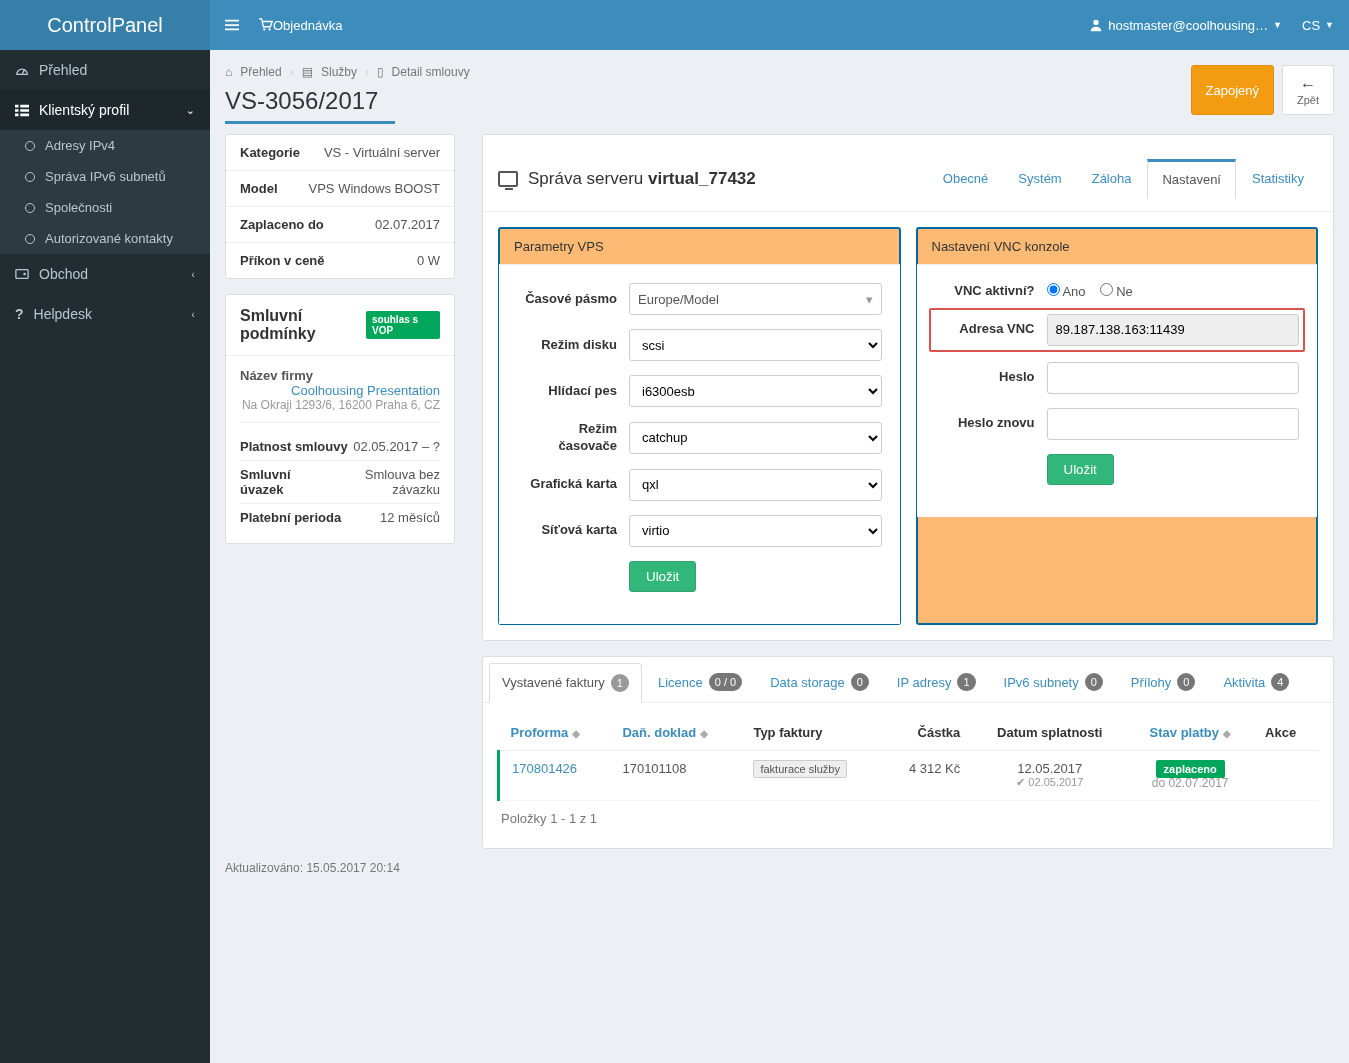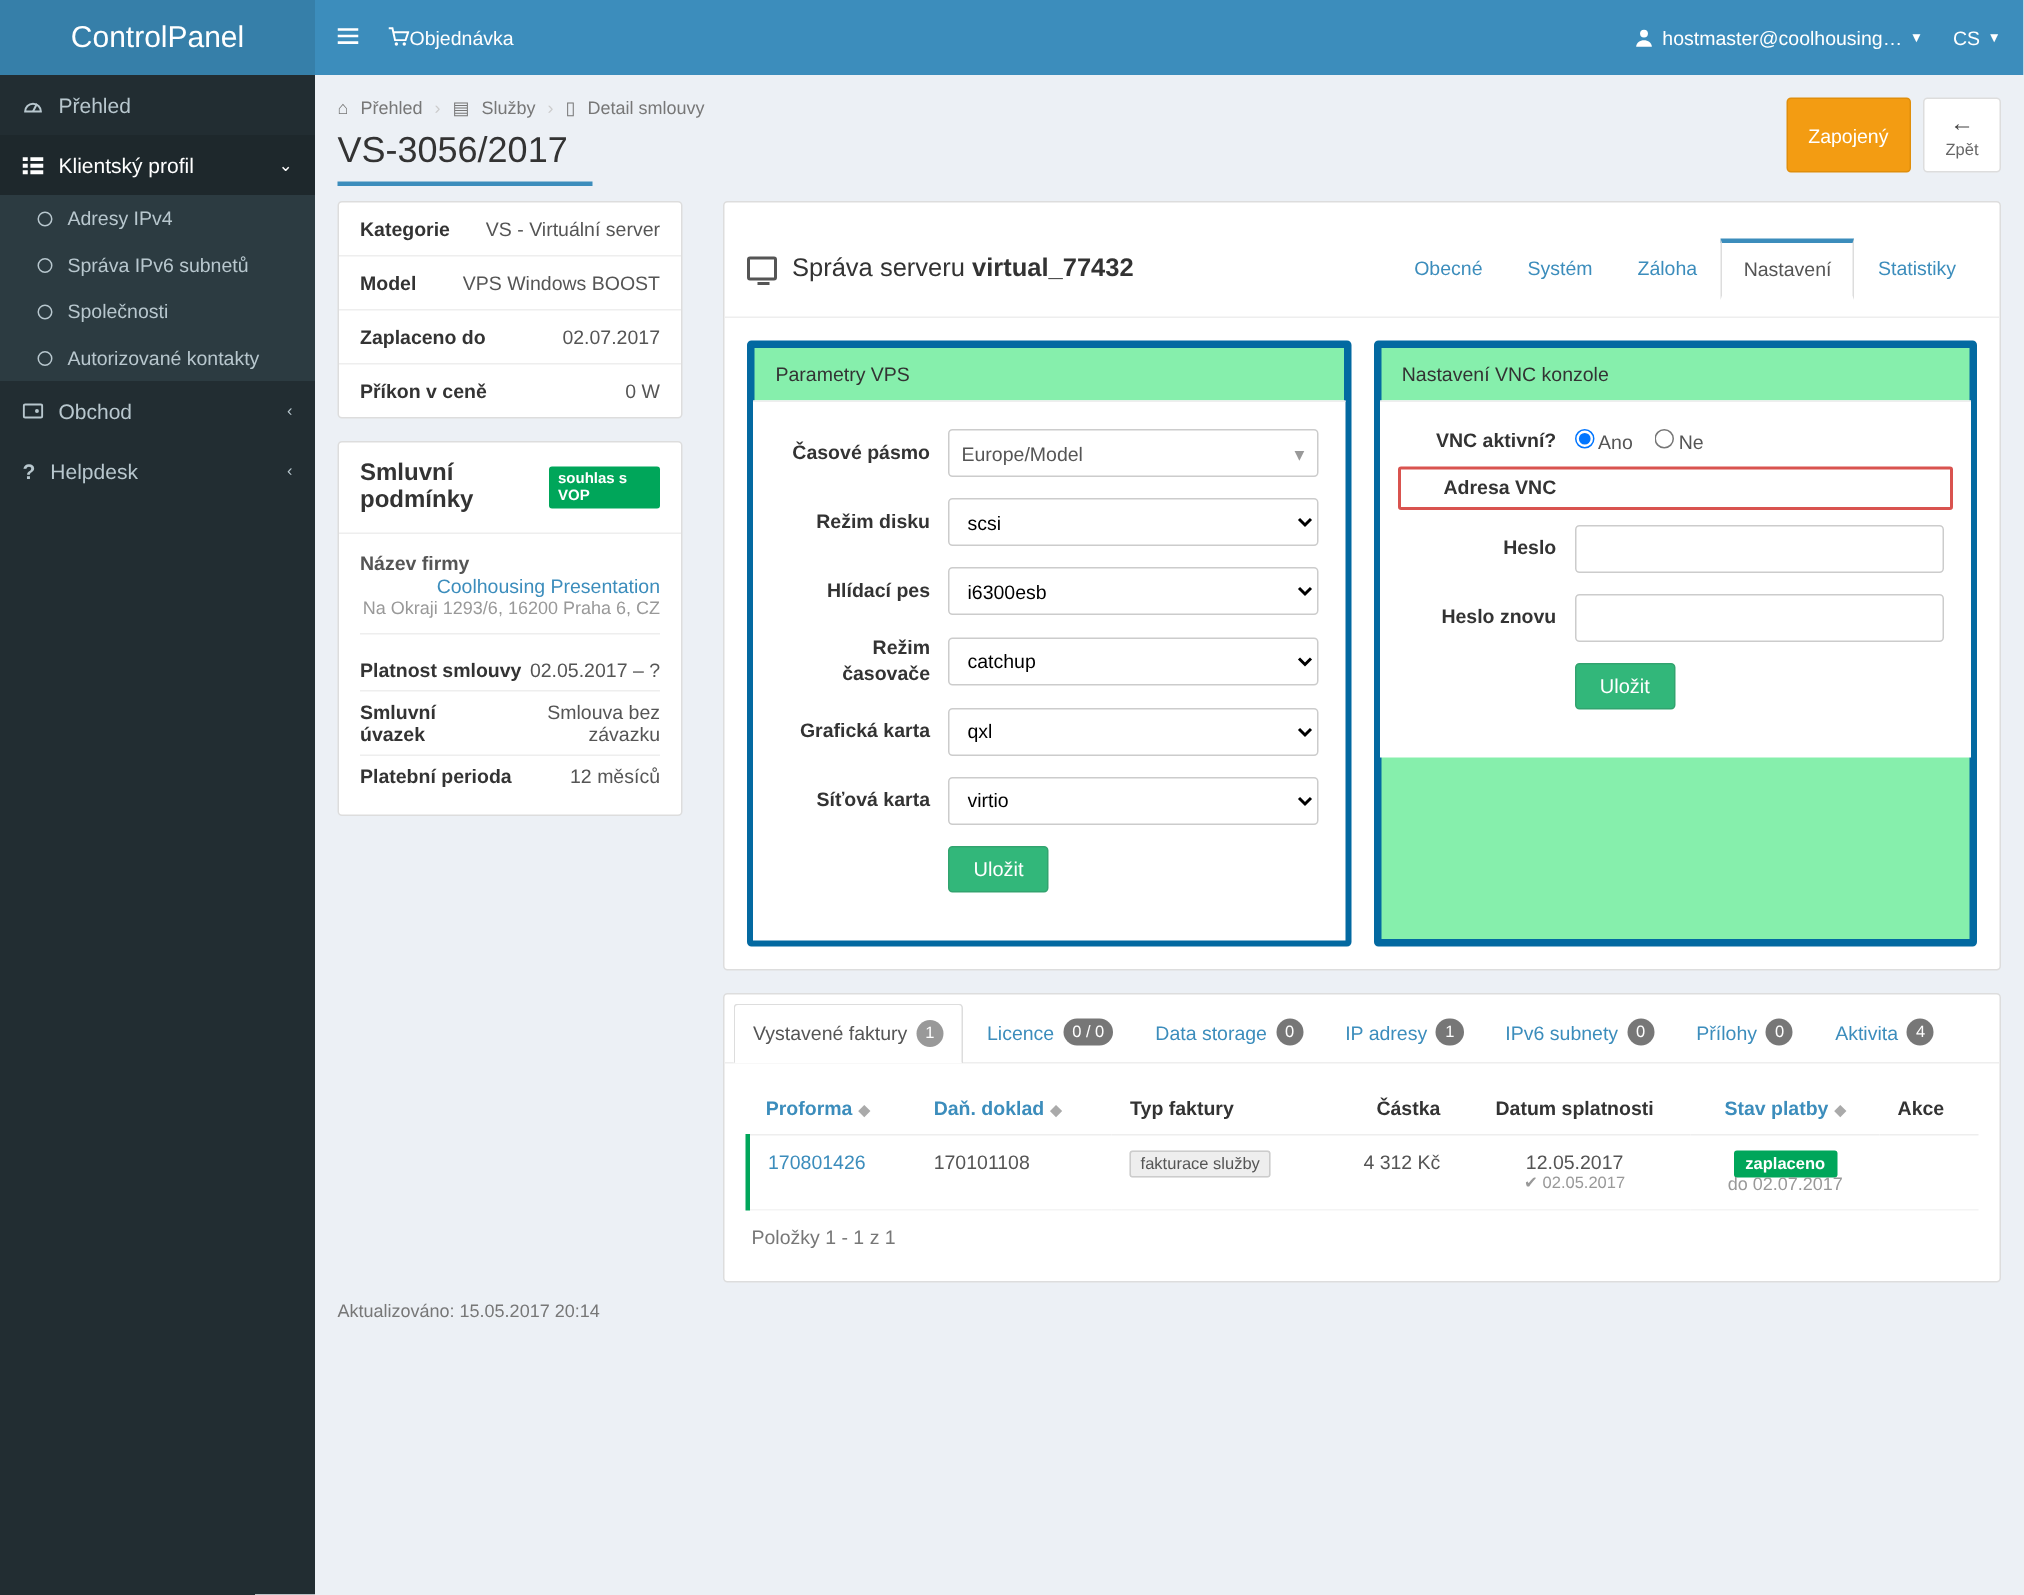--- a/index.html
+++ b/index.html
@@ -58,21 +58,21 @@
 .server-header { display: flex; justify-content: space-between; align-items: center; padding: 12px 15px; border-bottom: 1px solid #eee; margin-top: 12px; }
 .server-title { font-size: 17px; color: #333; display: flex; align-items: center; gap: 10px; }
 .server-title b { font-weight: bold; }
 .monitor-icon { display: inline-block; width: 20px; height: 16px; border: 2px solid #555; border-radius: 2px; position: relative; }
 .monitor-icon:after { content: ''; position: absolute; bottom: -5px; left: 5px; width: 8px; height: 2px; background: #555; }
 .tabs-top { display: flex; gap: 2px; align-items: flex-end; }
 .tab-top { padding: 10px 14px; cursor: pointer; color: #3c8dbc; border-bottom: 3px solid transparent; }
 .tab-top.active { color: #555; border-top: 3px solid #3c8dbc; border-left: 1px solid #ddd; border-right: 1px solid #ddd; margin-bottom: -1px; background: #fff; }
 
 .server-body { padding: 15px; display: flex; gap: 15px; }
-.param-box, .vnc-box { flex: 1; background: #86efac; border: 5px solid #0369a1; border-radius: 3px; }
+.param-box, .vnc-box { flex: 1; background: #fdba74; border: 2px solid #0369a1; border-radius: 3px; }
 .inner-header { padding: 10px 14px; border-bottom: 1px solid #eee; color: #333; font-size: 13px; }
 .inner-body { padding: 18px; background: #fff; border-top: 1px solid #eee; margin: -1px; }
 
 .form-row { display: flex; align-items: center; margin-bottom: 14px; gap: 12px; }
 .form-label { width: 100px; text-align: right; font-weight: bold; color: #333; font-size: 13px; line-height: 1.3; }
 .form-control { flex: 1; height: 32px; border: 1px solid #ccc; border-radius: 3px; padding: 0 8px; font-size: 13px; background: #fff; }
 select.form-control { appearance: auto; }
 .readonly { background: #eee; }
 .btn-success { background: #00a65a; color: #fff; border: 1px solid #008d4c; padding: 7px 16px; border-radius: 3px; cursor: pointer; opacity: 0.8; }
 .radio-group { display: flex; gap: 14px; align-items: center; }
@@ -324,20 +324,21 @@
                 <div class="form-row">
                     <span class="form-label">VNC aktivní?</span>
                   <div class="radio-group">
                     <label><input type="radio" checked="" style=""> <span>Ano</span></label>
                     <label><input type="radio" style=""> <span>Ne</span></label>
                   </div>
                 </div>
                 <div class="vnc-highlight">
                   <div class="form-row">
                       <span class="form-label">Adresa VNC</span>
+                      <input class="form-control readonly" readonly="" value="89.187.138.163:11439" style="">
                     </div>
                 </div>
                 <div class="form-row">
                     <span class="form-label">Heslo</span>
                     <input type="password" class="form-control" style="">
                   </div>
                 <div class="form-row">
                     <span class="form-label">Heslo znovu</span>
                     <input type="password" class="form-control" style="">
                   </div>

